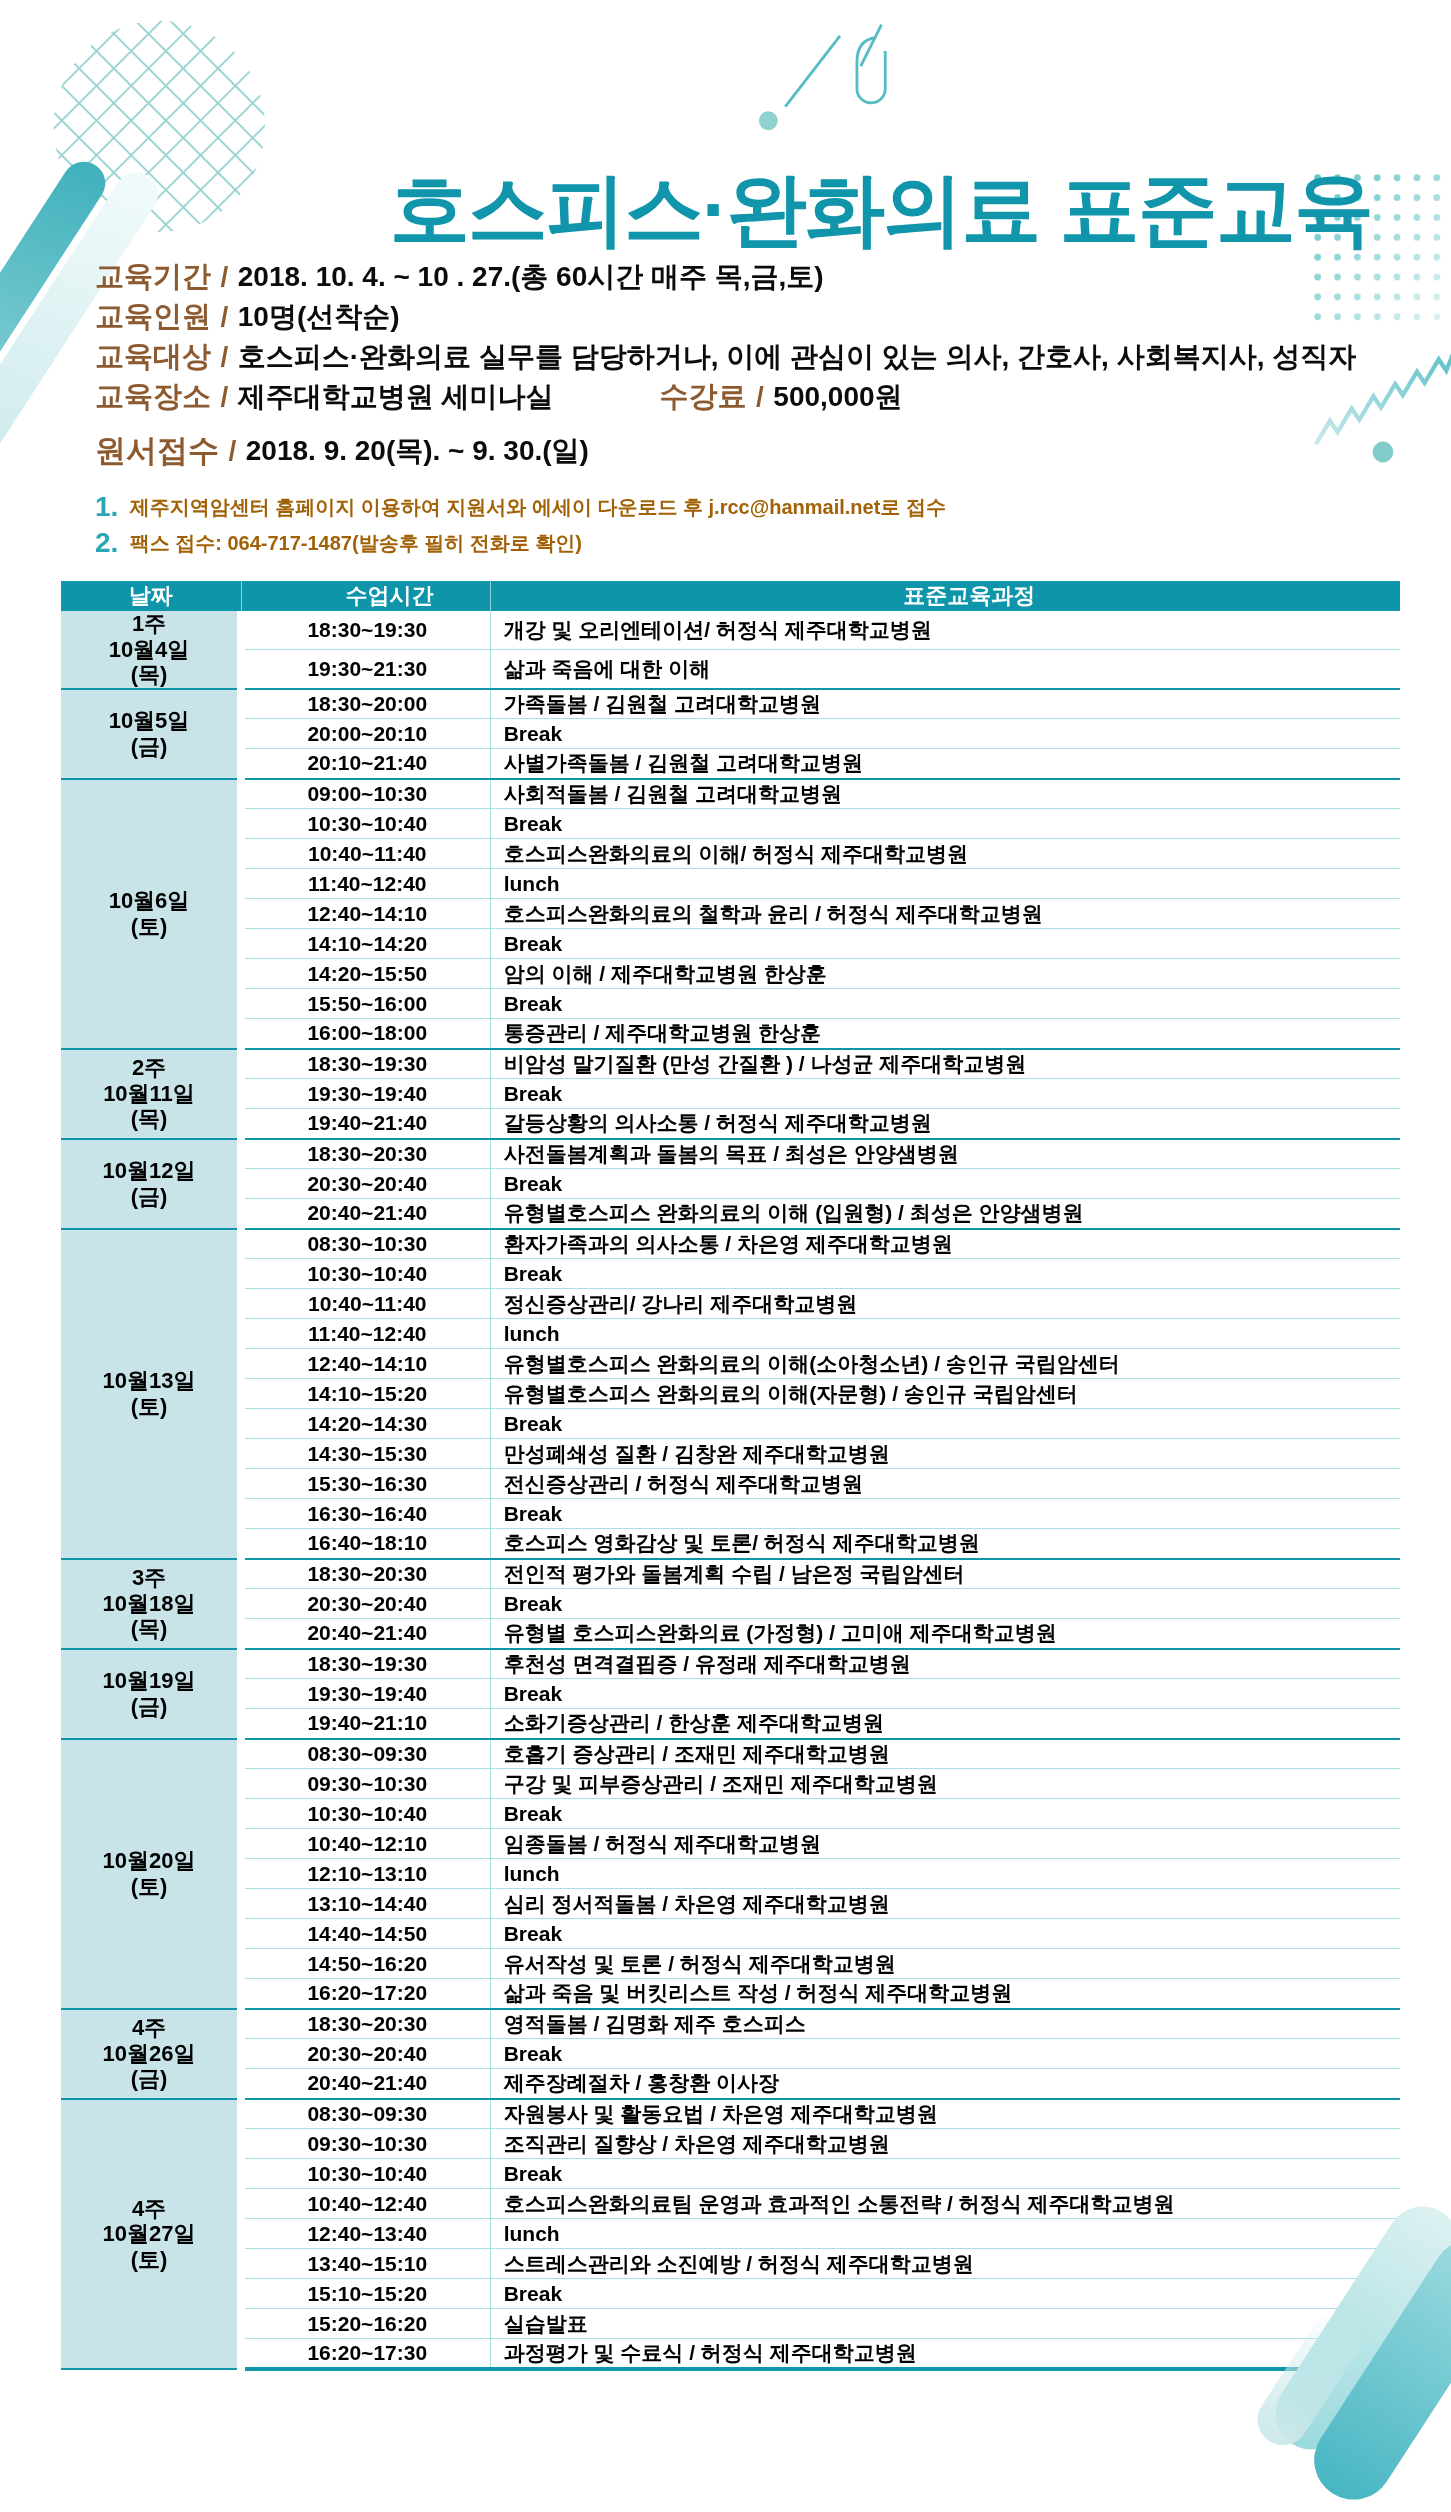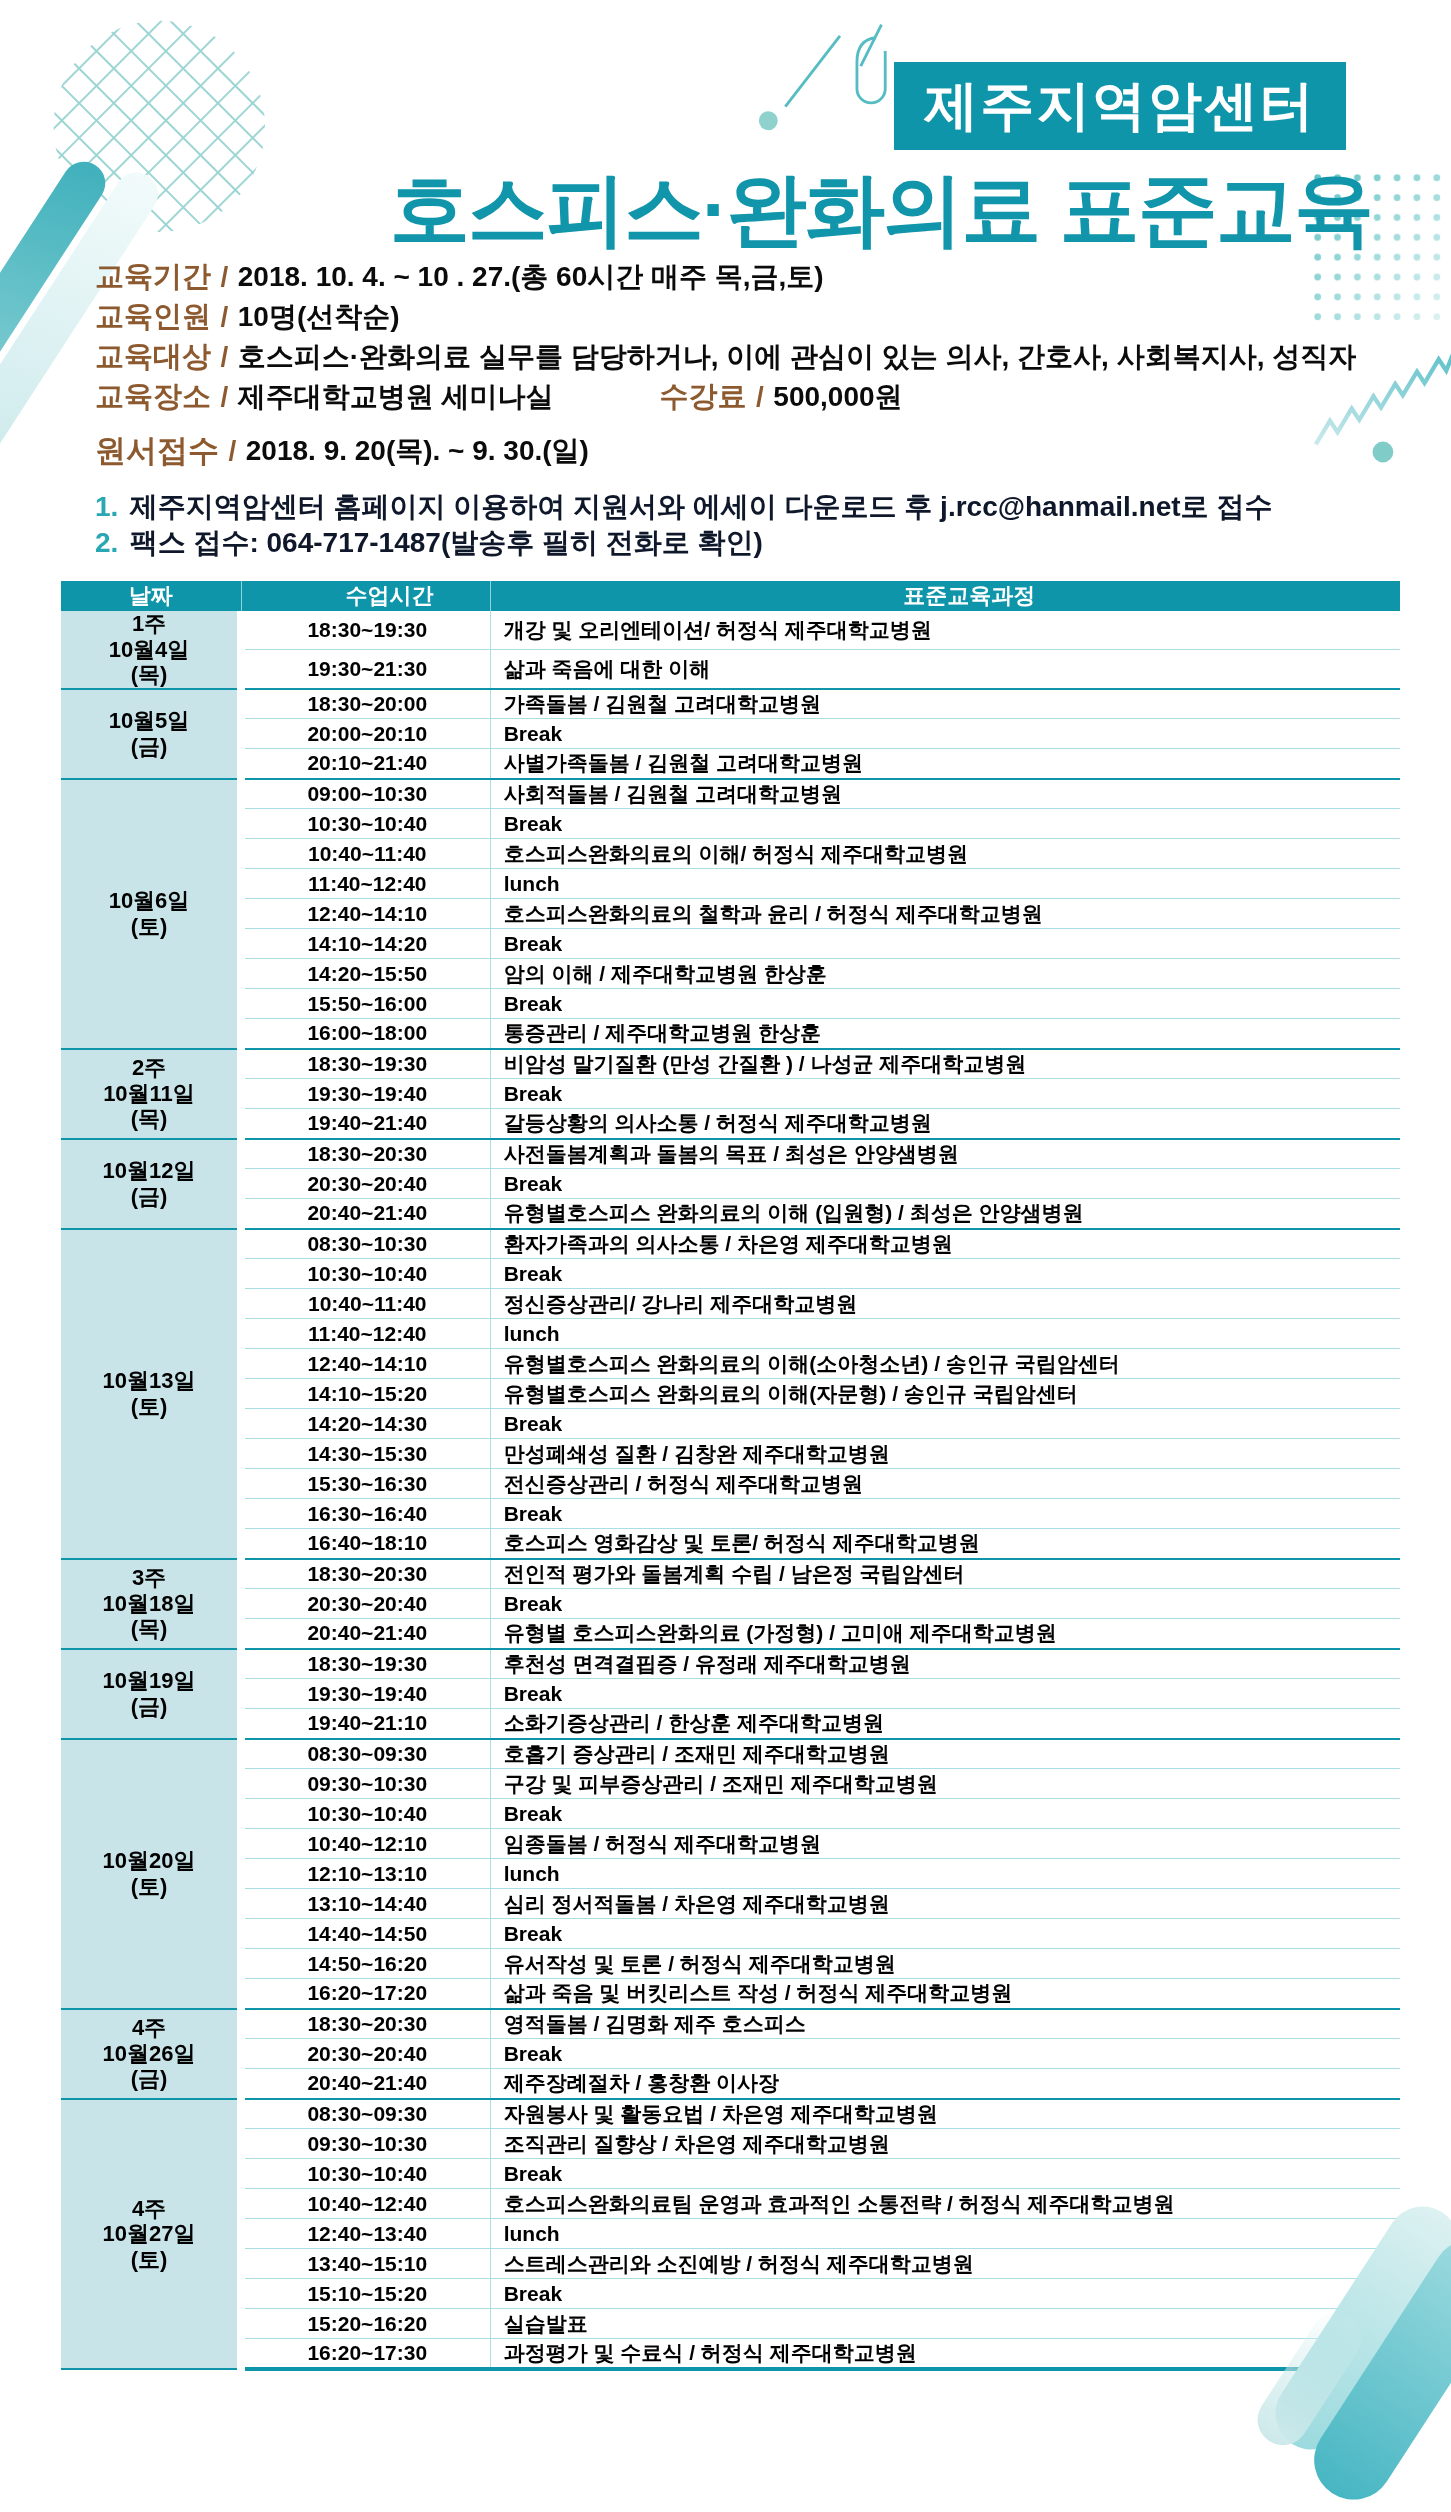--- a/index.html
+++ b/index.html
@@ -35,21 +35,21 @@
   .info-line { height:40px; display:flex; align-items:center; white-space:nowrap; }
   .ilabel { color:#8d5a2f; font-size:29px; font-weight:bold; }
   .islash { color:#8d5a2f; font-size:28px; font-weight:bold; margin:0 9.5px; }
   .ivalue { color:#0b0b0b; font-size:28px; font-weight:bold; }
   .pair2 { margin-left:106px; }
   .apply-line { margin-top:13.2px; height:42px; }
   .apply-line .ilabel { font-size:31px; }
   .notes { margin-top:17px; }
   .note-line { display:flex; align-items:center; height:36px; white-space:nowrap; }
   .nnum { color:#29a7b5; font-size:28px; font-weight:bold; margin-right:11.3px; }
-  .ntext { color:#0f172a; font-size:28px; font-weight:bold; }
+  .ntext { color:#a16207; font-size:20px; font-weight:bold; }
   
   .schedule {
     position:absolute; left:61px; top:569px; width:1339px; z-index:1;
     border-collapse:collapse; table-layout:fixed;margin-top:12px;
   }
   .schedule th {
     background:#0e95aa; color:#fff; font-size:22px; font-weight:bold; height:29px; text-align:center;
   }
   .schedule th + th { border-left:1.9px solid #8ed2da;padding-left:48px; }
   .schedule td { font-weight:bold; color:#000; vertical-align:middle; }
@@ -112,21 +112,20 @@
       </linearGradient>
     </defs>
     <path d="M4 122 L19 97 L27 109 L42 84 L50 96 L65 71 L73 83 L88 58 L96 70 L111 45 L119 57 L134 32 L142 44 L150 24" stroke="url(#zgrad)" stroke-width="4.5" fill="none"></path>
     <circle cx="75" cy="130" r="11" fill="#7fccc8"></circle>
   </svg>
 
   <div class="stripe stripe-br-under"></div>
   <div class="stripe stripe-br-main"></div>
   <div class="stripe stripe-br-small"></div>
 
-  <div class="badge">제주지역암센터</div>
   <div class="title">호스피스·완화의료 표준교육</div>
 
   <div class="info">
     <div class="info-line">
       <span class="ilabel">교육기간</span>
       <span class="islash">/</span>
       <span class="ivalue">2018. 10. 4. ~ 10 . 27.(총 60시간 매주 목,금,토)</span>
     </div>
     <div class="info-line">
       <span class="ilabel">교육인원</span>

